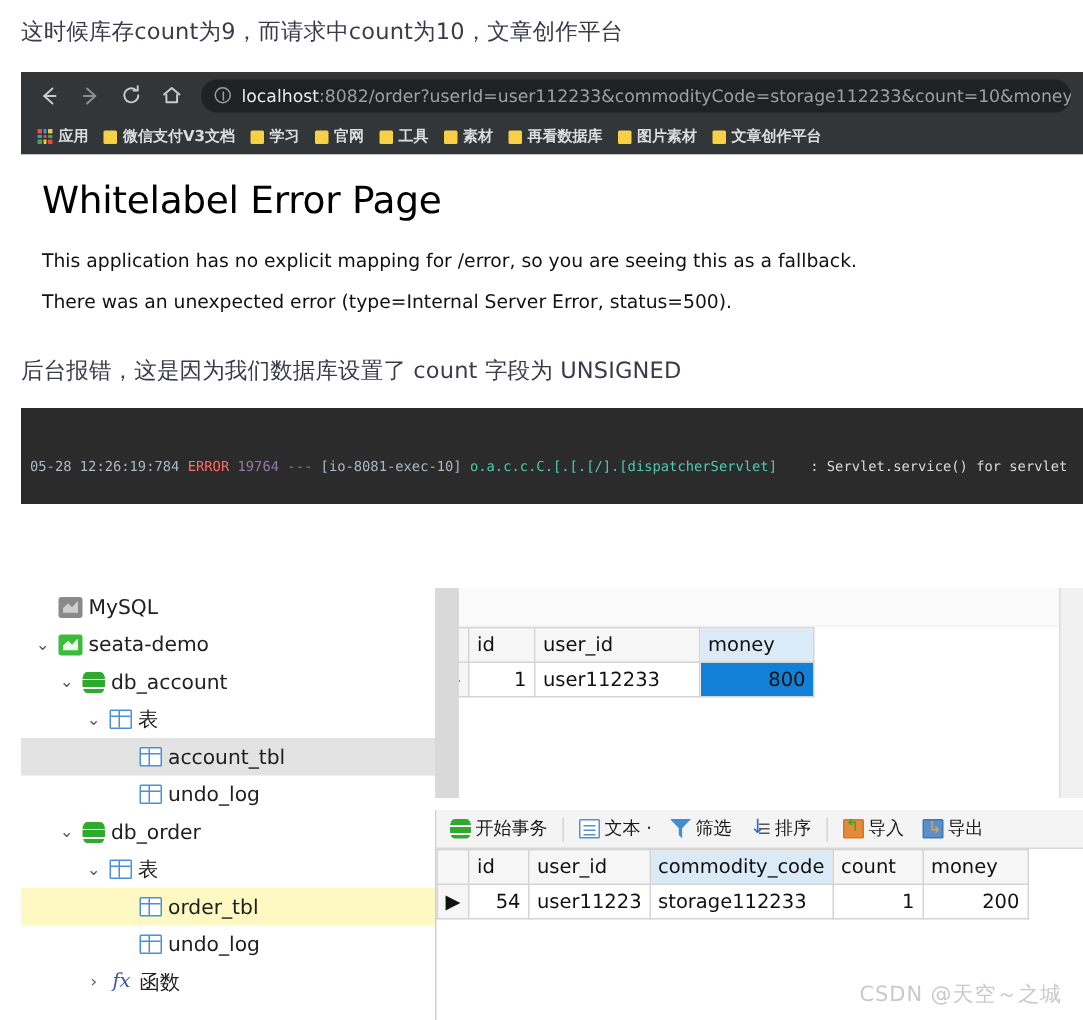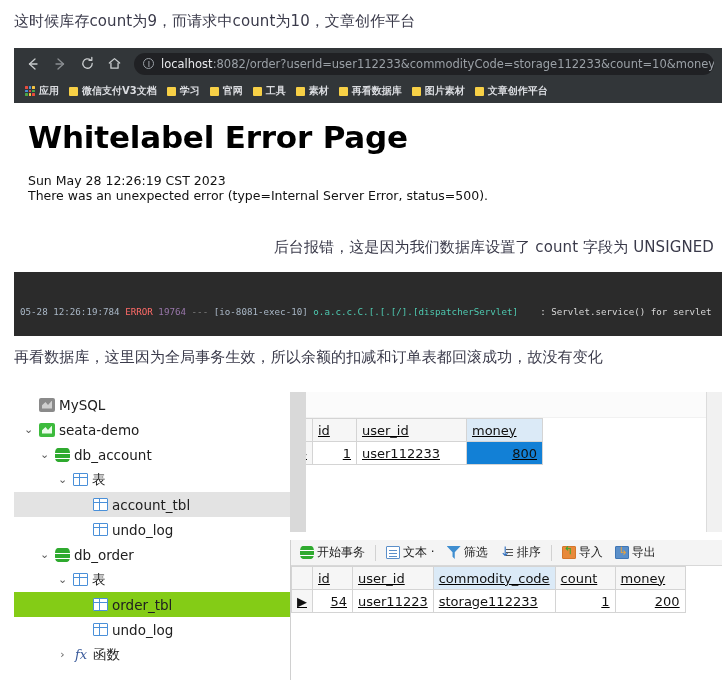--- a/index.html
+++ b/index.html
@@ -16,21 +16,21 @@
   .note {
     position: absolute;
     color: #3a3a4a;
     font-size: 15px;
     line-height: 22px;
     font-family: "DejaVu Sans", "Liberation Sans", sans-serif;
     letter-spacing: 0.1px;
     white-space: pre-wrap;
   }
   #note-1 { left: 14px; top: 10px; width: 700px; }
-  #note-2 { left: 14px; top: 236px; width: 700px; text-align: right; }
+  #note-2 { left: 14px; top: 236px; width: 700px; }
   #note-3 { left: 14px; top: 346px; width: 700px; }
 
   
   #browser {
     position: absolute;
     left: 14px; top: 48px;
     width: 708px; height: 55px;
     background: #323639;
     overflow: hidden;
   }
@@ -128,22 +128,22 @@
 
   
   #errorpage {
     position: absolute;
     left: 14px; top: 103px;
     width: 708px; height: 120px;
     background: #ffffff;
     padding: 10px 14px 0 14px;
   }
   #error-title {
-    font-size: 31px;
-    font-weight: bold;
+    font-size: 25px;
+    font-weight: normal;
     color: #000;
     margin: 6px 0 18px 0;
     font-family: "DejaVu Sans", "Liberation Sans", sans-serif;
     letter-spacing: -0.2px;
   }
   .error-body {
     font-size: 12.5px;
     color: #111;
     line-height: 15px;
     margin: 0 0 12px 0;
@@ -191,21 +191,21 @@
     font-family: "DejaVu Sans", "Liberation Sans", sans-serif;
   }
   .tree-row {
     display: flex;
     align-items: center;
     height: 25px;
     gap: 4px;
     white-space: nowrap;
   }
   .tree-row.sel-gray { background: #e3e3e3; }
-  .tree-row.sel-blue { background: #84cc16; }
+  .tree-row.sel-blue { background: #fef9c3; }
   .twisty {
     width: 13px; height: 13px; flex: none;
     color: #5a5a5a; font-size: 11px;
     display: flex; align-items: center; justify-content: center;
   }
   .twisty.empty { visibility: hidden; }
   .ico { width: 16px; height: 14px; flex: none; position: relative; }
   .ico-mysql { background: #8a8a8a; border-radius: 2px; }
   .ico-mysql::after {
     content:""; position:absolute; left:3px; top:3px;
@@ -300,21 +300,21 @@
   .ti-text::after { content:""; position:absolute; left:2px; top:3px; width:8px; height:1px; background:#5b8fc9; box-shadow:0 3px 0 #5b8fc9, 0 6px 0 #5b8fc9; }
   .ti-filter { background:#3f8ed0; clip-path: polygon(0 0, 100% 0, 58% 48%, 58% 100%, 42% 82%, 42% 48%); }
   .ti-sort { position: relative; }
   .ti-sort::before { content:"↓"; position:absolute; left:0; top:-2px; color:#2f6fbf; font-size:13px; }
   .ti-sort::after { content:""; position:absolute; left:6px; top:3px; width:7px; height:1.2px; background:#555; box-shadow:0 3px 0 #555, 0 6px 0 #555; }
   .ti-imp { background:#e8893a; border:1.3px solid #d4762b; border-radius:1px; }
   .ti-imp::after { content:"↰"; position:absolute; left:1px; top:-3px; color:#2faa2f; font-size:11px; }
   .ti-exp { background:#5b8fc9; border:1.3px solid #3f76b5; border-radius:1px; }
   .ti-exp::after { content:"↳"; position:absolute; left:3px; top:-2px; color:#e8a33d; font-size:11px; }
 
-  table.dg { border-collapse: collapse; width: auto; table-layout: fixed; text-decoration: underline; }
+  table.dg { border-collapse: collapse; width: auto; table-layout: fixed; }
   table.dg th, table.dg td {
     border: 1px solid #d4d4d4;
     font-size: 13px;
     font-family: "DejaVu Sans", "Liberation Sans", sans-serif;
     color: #111;
     height: 23px;
     padding: 0 5px;
     overflow: hidden;
     white-space: nowrap;
     text-overflow: clip;
@@ -432,33 +432,32 @@
         </div>
         <div class="bm">
           <span class="bm-folder"></span>
           <span class="bm-label">文章创作平台</span>
         </div>
       </div>
   </div>
 
   <div id="errorpage">
     <div id="error-title">Whitelabel Error Page</div>
-    <p class="error-body tight">Sun May 28 12:26:19 CST 2023</p>
+    <p class="error-body">This application has no explicit mapping for /error, so you are seeing this as a fallback.</p>
     <p class="error-body">There was an unexpected error (type=Internal Server Error, status=500).</p>
   </div>
 
   <div class="note" id="note-2">后台报错，这是因为我们数据库设置了 count 字段为 UNSIGNED</div>
 
   <div id="console">
     <div class="log-line"><span class="lg-gray">05-28 12:26:19:784</span> <span class="lg-red">ERROR</span> <span class="lg-purple">19764</span> <span class="lg-dim">---</span> <span class="lg-gray">[io-8081-exec-10]</span> <span class="lg-cyan">o.a.c.c.C.[.[.[/].[dispatcherServlet]</span>    <span class="lg-white">: Servlet.service() for servlet</span></div>
     
     
   </div>
 
-  <div class="note" id="note-3">再看数据库，这里因为全局事务生效，所以余额的扣减和订单表都回滚成功，故没有变化</div>
 
   <div id="db-panel">
     <div id="tree">
         <div class="tree-row ind-1">
           <span class="twisty empty">⌄</span>
           <span class="ico ico-mysql"></span>
           <span>MySQL</span>
         </div>
         <div class="tree-row ind-1">
           <span class="twisty">⌄</span>
@@ -587,13 +586,14 @@
                 <td class="" style="width: 96px;">storage112233</td>
                 <td class="num " style="width: 60px;">1</td>
                 <td class="num " style="width: 70px;">200</td>
               </tr>
             </tbody>
           </table>
         </div>
     </div>
   </div>
 
+  <div id="watermark">CSDN @天空～之城</div>
 </div>
 
 </body></html>

